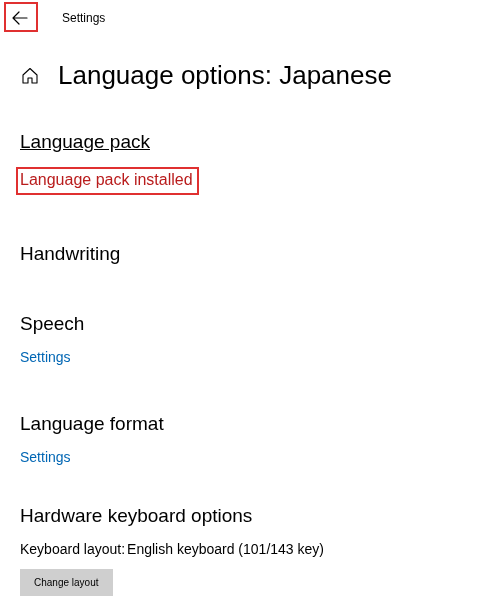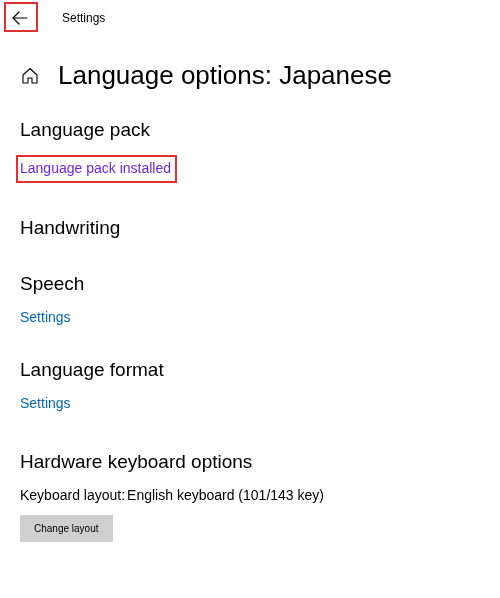--- a/index.html
+++ b/index.html
@@ -70,30 +70,31 @@
     .page-title {
       font-size: 26px;
       font-weight: 400;
     }
     .content {
       padding: 0 20px;
     }
     .section-heading {
       font-size: 19px;
       font-weight: 400;
-      margin-top: 34px;
+      margin-top: 48px;
       margin-bottom: 14px;
     }
     .section-heading.first {
-      margin-top: 28px;
+      margin-top: 40px;
+      text-decoration: underline;
     }
     .body-text {
-      font-size: 14px;
+      font-size: 16px;
       font-weight: 400;
-      color: #6d28d9;
+      color: #b91c1c;
     }
     .link-text {
       font-size: 14px;
       color: #0066b4;
       cursor: pointer;
     }
     .highlight-langpack {
       border: 2px solid #e03030;
       display: inline-block;
       padding: 2px 4px 4px 2px;

